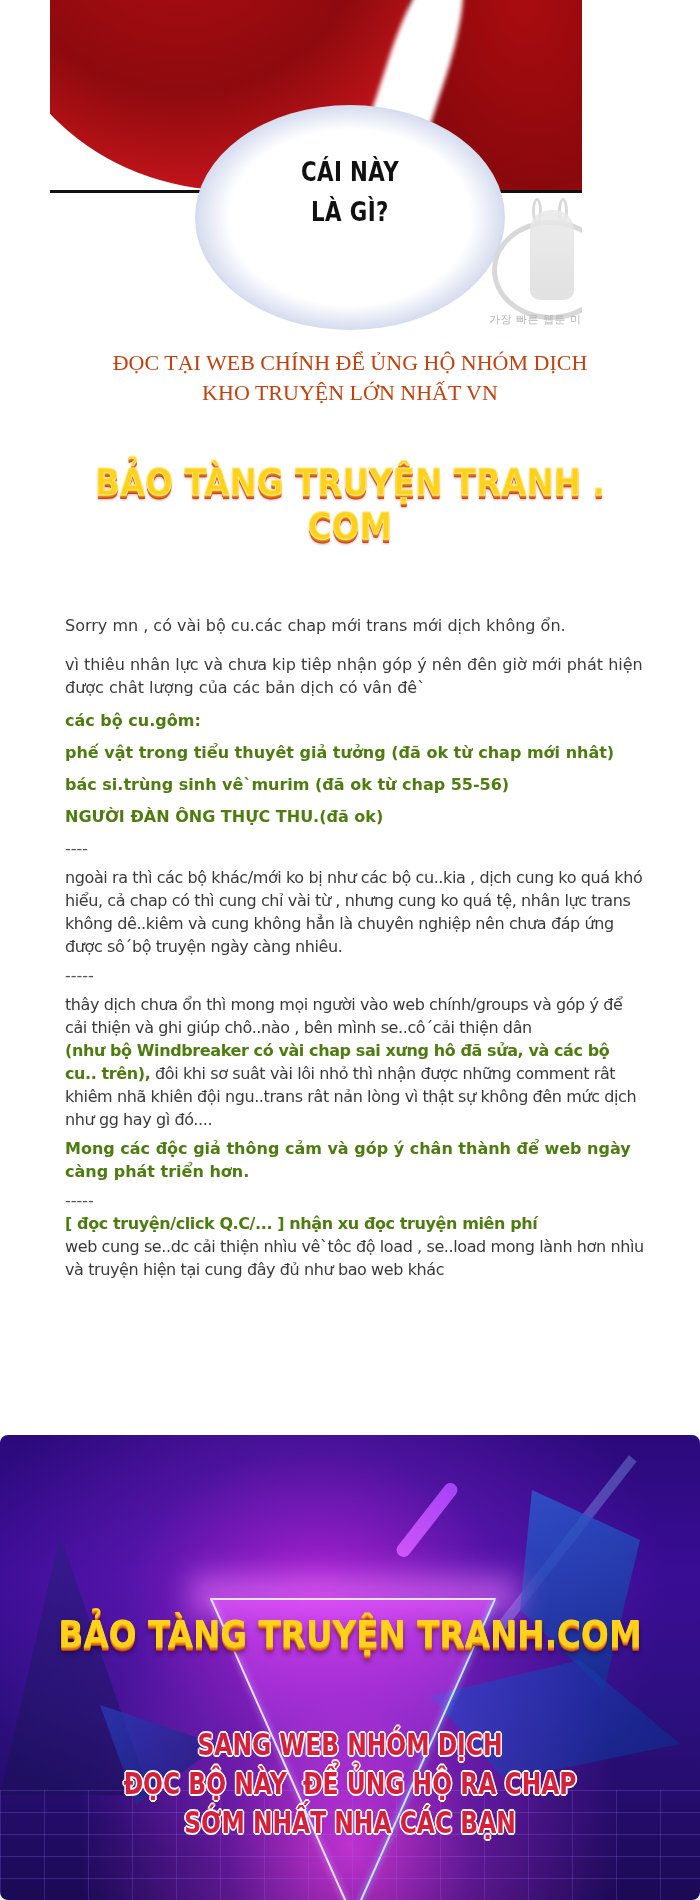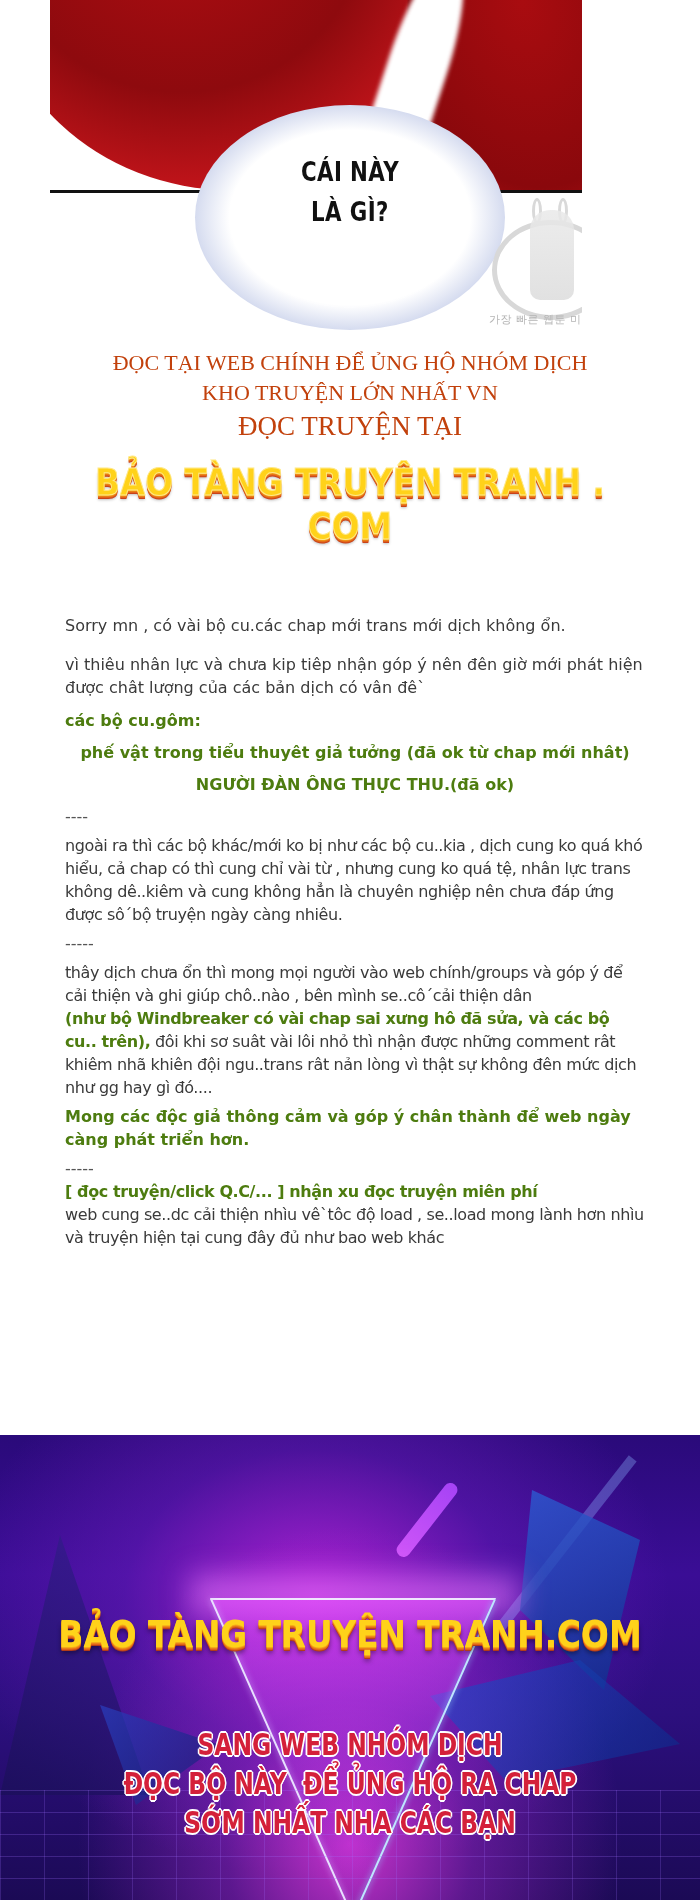--- a/index.html
+++ b/index.html
@@ -82,31 +82,32 @@
   .notice {
     position: absolute; left: 65px; top: 614px; width: 580px;
     font-family: "DejaVu Sans", sans-serif; font-size: 16px; color: #3a3a3a;
   }
   .notice p { line-height: 23px; transform-origin: left; }
   .notice .b { font-weight: bold; color: #4d7c0f; }
   .notice .sep { color: #555; line-height: 23px; }
   .n-sorry { margin-bottom: 16px; }
   .n-vi { margin-bottom: 10px; }
   .n-gom { margin-bottom: 9px; }
-  .n-list { margin-bottom: 9px; text-align: center; }
+  .n-list { margin-bottom: 9px; }
   .n-par { margin-bottom: 6px; }
   .tight { letter-spacing: -0.4px; }
 
   
   .banner {
     position: absolute; left: 0; top: 1435px; width: 700px; height: 465px; overflow: hidden;
     background:
       radial-gradient(ellipse at 50% 88%, rgba(240,60,230,0.8) 0%, rgba(170,40,210,0.45) 25%, rgba(60,20,140,0) 55%),
       radial-gradient(ellipse at 45% 35%, rgba(210,40,230,0.75) 0%, rgba(120,30,200,0.4) 35%, rgba(40,10,120,0) 65%),
       linear-gradient(180deg, #2a0a7a 0%, #3a0d95 30%, #2c0f7e 60%, #1b0a55 100%);
+    border-radius: 8px;
   }
   .poly { position: absolute; opacity: .8; }
   .poly.p1 { left: 520px; top: 55px; width: 120px; height: 200px; background: linear-gradient(160deg, #2d5bd3, #0f2e8c); clip-path: polygon(10% 0, 100% 25%, 70% 100%, 0 60%); }
   .poly.p2 { left: 0; top: 100px; width: 150px; height: 260px; background: linear-gradient(200deg, #351c8f, #1b0f5a); clip-path: polygon(40% 0, 100% 100%, 0 100%); }
   .poly.p3 { left: 430px; top: 225px; width: 250px; height: 120px; background: linear-gradient(120deg, #1f4ed0, #0c2b8a); clip-path: polygon(0 30%, 60% 0, 100% 70%, 30% 100%); opacity:.6; }
   .poly.p4 { left: 100px; top: 270px; width: 120px; height: 100px; background: linear-gradient(120deg, #2a3fc0, #16196e); clip-path: polygon(0 0, 100% 40%, 30% 100%); opacity:.7; }
   .streak { position: absolute; left: 420px; top: 40px; width: 14px; height: 90px; border-radius: 8px; background: linear-gradient(#b048ff, #d85cff); transform: rotate(38deg); opacity:.9; }
   .streak2 { position: absolute; left: 560px; top: 0; width: 10px; height: 220px; background: rgba(140,180,255,.35); transform: rotate(38deg); }
   .tri {
     position: absolute; left: 210px; top: 163px; width: 286px; height: 320px;
@@ -160,29 +161,29 @@
     <div class="wm-ear l"></div>
     <div class="wm-ear r"></div>
     <div class="wm-figure"></div>
     <div class="wm-text">가장 빠른 웹툰 미리보기</div>
   </div>
 </div>
 
 <div class="promo-top">
   <div class="l1">ĐỌC TẠI WEB CHÍNH ĐỂ ỦNG HỘ NHÓM DỊCH</div>
   <div class="l2">KHO TRUYỆN LỚN NHẤT VN</div>
-  <div class="l3">ĐỌC TRUYỆN TẠI</div>
 </div>
 <div class="logo">BẢO TÀNG TRUYỆN TRANH . COM</div>
 
 <div class="notice">
   <p class="n-sorry">Sorry mn , có vài bộ cu.các chap mới trans mới dịch không ổn.</p>
   <p class="n-vi">vì thiêu nhân lực và chưa kip tiêp nhận góp ý nên đên giờ mới phát hiện được chât lượng của các bản dịch có vân đê`</p>
   <p class="b n-gom">các bộ cu.gôm:</p>
   <p class="b n-list">phế vật trong tiểu thuyêt giả tưởng (đã ok từ chap mới nhât)</p>
+  <p class="b n-list">bác si.trùng sinh vê`murim (đã ok từ chap 55-56)</p>
   <p class="b n-list">NGƯỜI ĐÀN ÔNG THỰC THU.(đã ok)</p>
   <p class="sep n-par">----</p>
   <p class="n-par tight">ngoài ra thì các bộ khác/mới ko bị như các bộ cu..kia , dịch cung ko quá khó hiểu, cả chap có thì cung chỉ vài từ , nhưng cung ko quá tệ, nhân lực trans không dê..kiêm và cung không hẳn là chuyên nghiệp nên chưa đáp ứng được sô´bộ truyện ngày càng nhiêu.</p>
   <p class="sep n-par">-----</p>
   <p class="n-par tight"><span>thây dịch chưa ổn thì mong mọi người vào web chính/groups và góp ý để cải thiện và ghi giúp chô..nào , bên mình se..cô´cải thiện dân</span><br><span class="b">(như bộ Windbreaker có vài chap sai xưng hô đã sửa, và các bộ cu.. trên),</span><span> đôi khi sơ suât vài lôi nhỏ thì nhận được những comment rât khiêm nhã khiên đội ngu..trans rât nản lòng vì thật sự không đên mức dịch như gg hay gì đó....</span></p>
   <p class="b n-par" style="margin-top:6px">Mong các độc giả thông cảm và góp ý chân thành để web ngày càng phát triển hơn.</p>
   <p class="sep">-----</p>
   <p class="b tight">[ đọc truyện/click Q.C/... ] nhận xu đọc truyện miên phí</p>
   <p class="tight">web cung se..dc cải thiện nhìu vê`tôc độ load , se..load mong lành hơn nhìu và truyện hiện tại cung đây đủ như bao web khác</p>
 </div>

